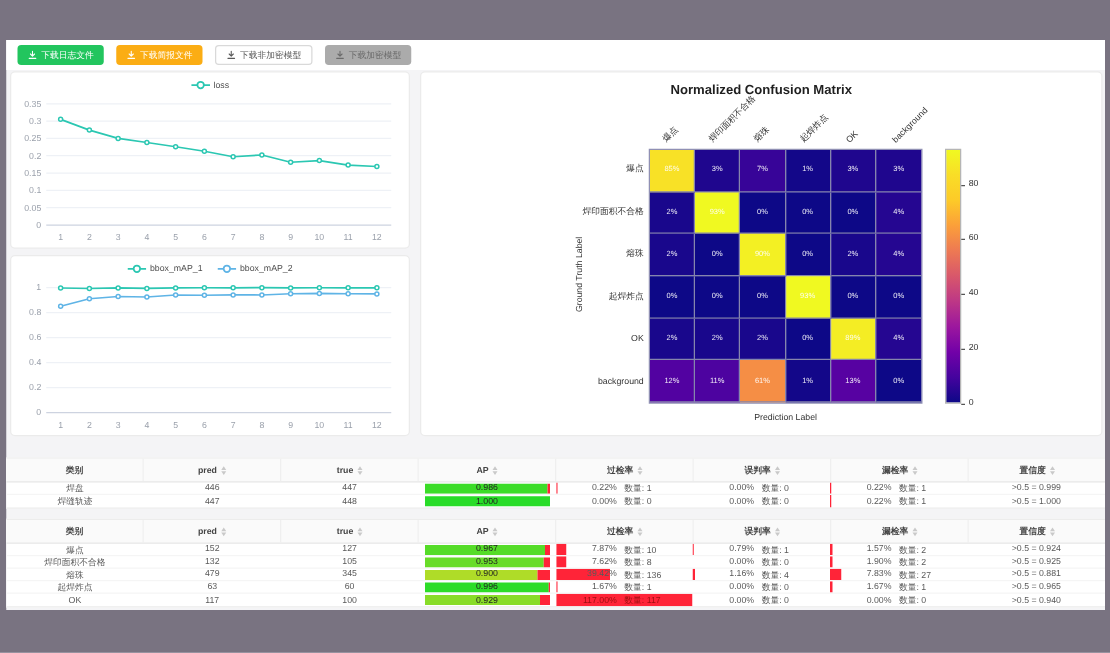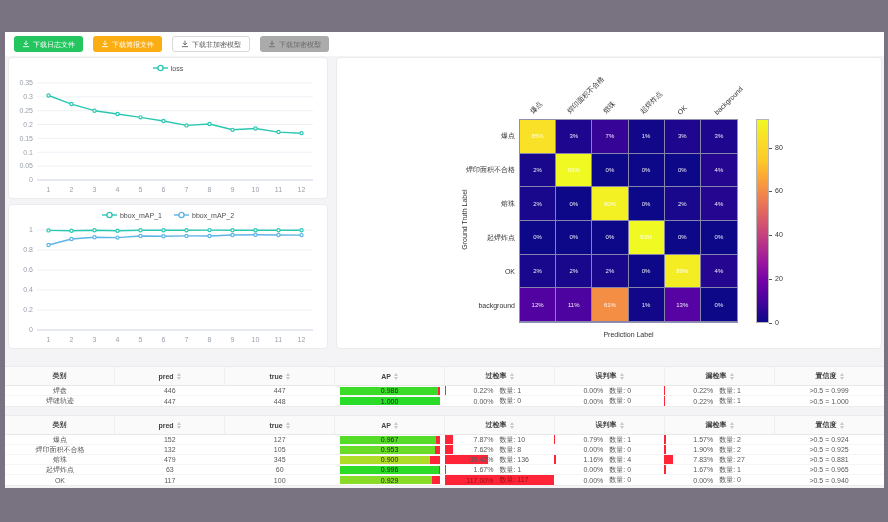--- a/index.html
+++ b/index.html
@@ -219,20 +219,21 @@
           <circle cx="199.5" cy="14.000000000000005" r="1.6" fill="#fff" stroke="#5fb4e6" stroke-width="1.2"></circle>
           <circle cx="222.5" cy="13.000000000000004" r="1.6" fill="#fff" stroke="#5fb4e6" stroke-width="1.2"></circle>
           <circle cx="245.5" cy="12.700000000000005" r="1.6" fill="#fff" stroke="#5fb4e6" stroke-width="1.2"></circle>
           <circle cx="268.5" cy="13.000000000000004" r="1.6" fill="#fff" stroke="#5fb4e6" stroke-width="1.2"></circle>
           <circle cx="291.5" cy="13.100000000000005" r="1.6" fill="#fff" stroke="#5fb4e6" stroke-width="1.2"></circle>
         </svg>
       </div>
   </div>
 
   <div class="card card-cm">
+    <div class="cm-title">Normalized Confusion Matrix</div>
     <div class="cm-collabels">
         <span class="cm-collabel" style="left: 16px;">爆点</span>
         <span class="cm-collabel" style="left: 52.5px;">焊印面积不合格</span>
         <span class="cm-collabel" style="left: 89px;">熔珠</span>
         <span class="cm-collabel" style="left: 125.5px;">起焊炸点</span>
         <span class="cm-collabel" style="left: 162px;">OK</span>
         <span class="cm-collabel" style="left: 198.5px;">background</span>
       </div>
     <div class="cm-rowlabels">
         <div class="cm-rowlabel">爆点</div>

